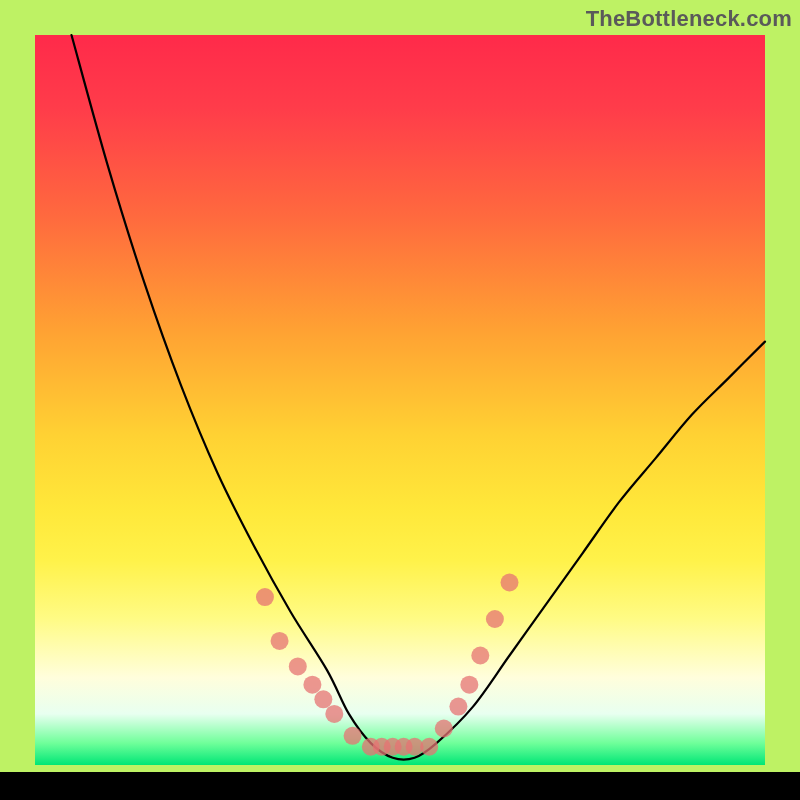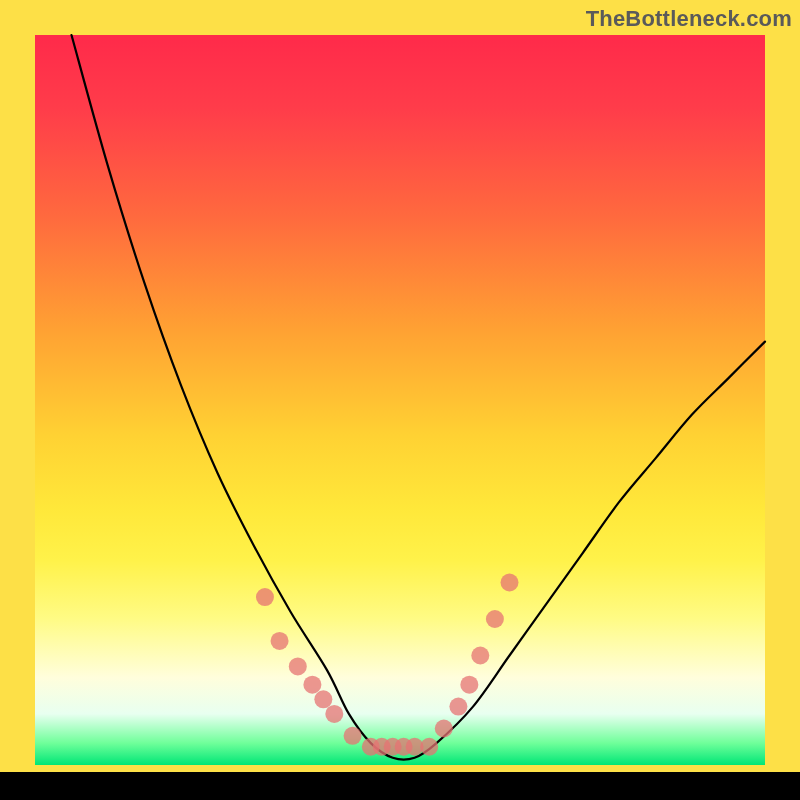--- a/index.html
+++ b/index.html
@@ -1,21 +1,21 @@
 <!DOCTYPE html>
 <html><head>
 <meta charset="utf-8">
 <style>
   * { margin: 0; padding: 0; box-sizing: border-box; }
   html, body { width: 800px; height: 800px; overflow: hidden; background: #000; }
   .chart-container {
     position: relative;
     width: 800px;
     height: 772px;
-    background: #fde047;
+    background: #bef264;
   }
   .plot-area {
     position: absolute;
     left: 35px;
     top: 35px;
     width: 730px;
     height: 730px;
     background: linear-gradient(to bottom,
       #ff2a4a 0%,
       #ff3c4a 10%,

